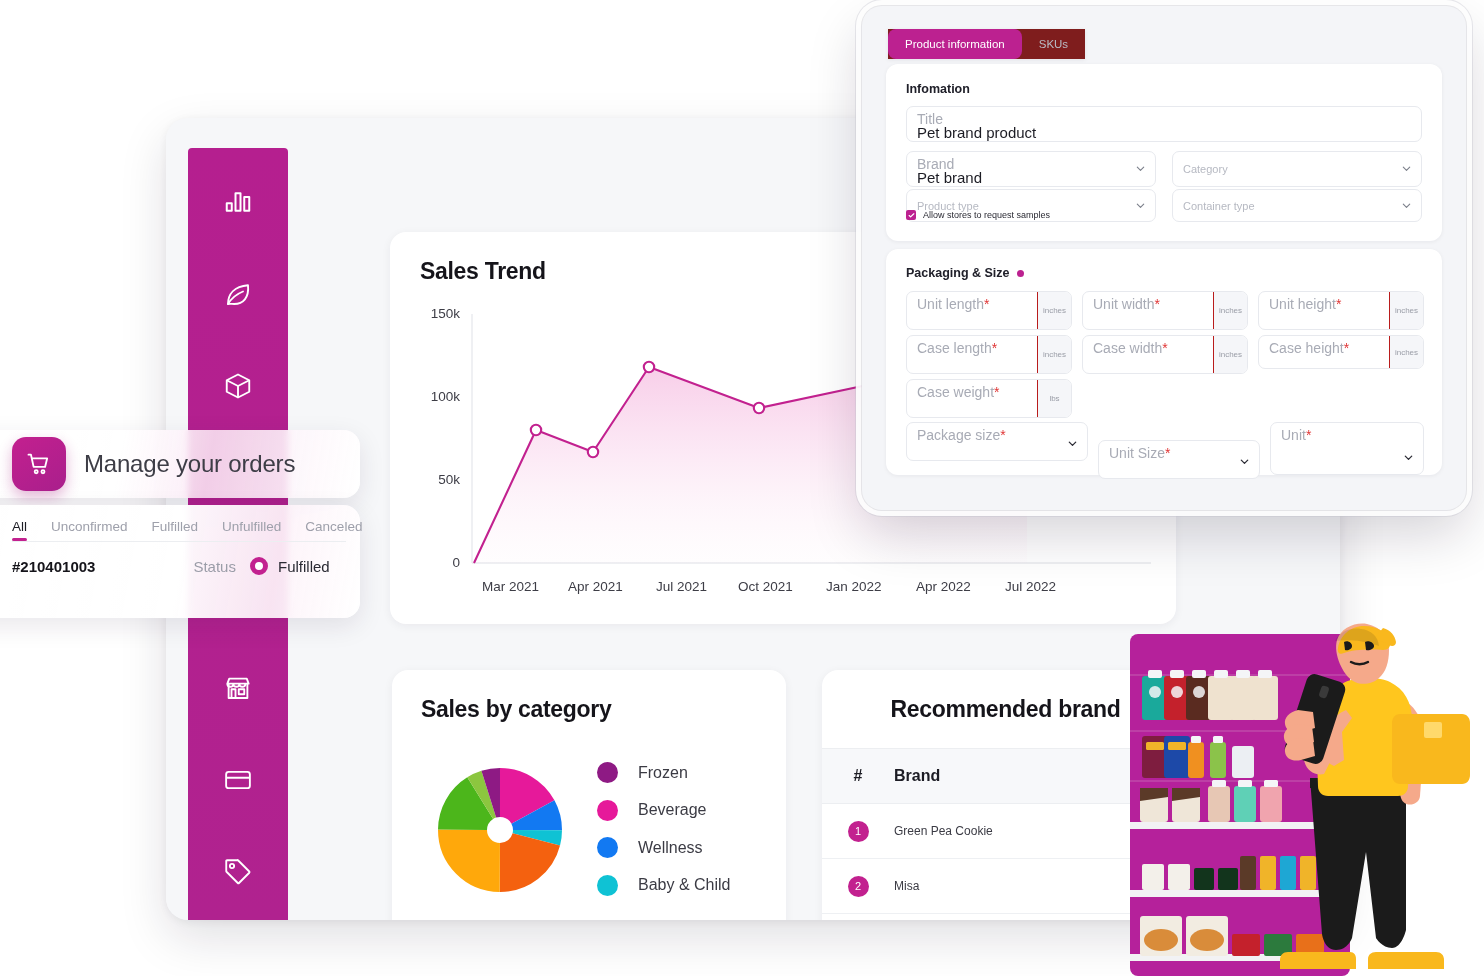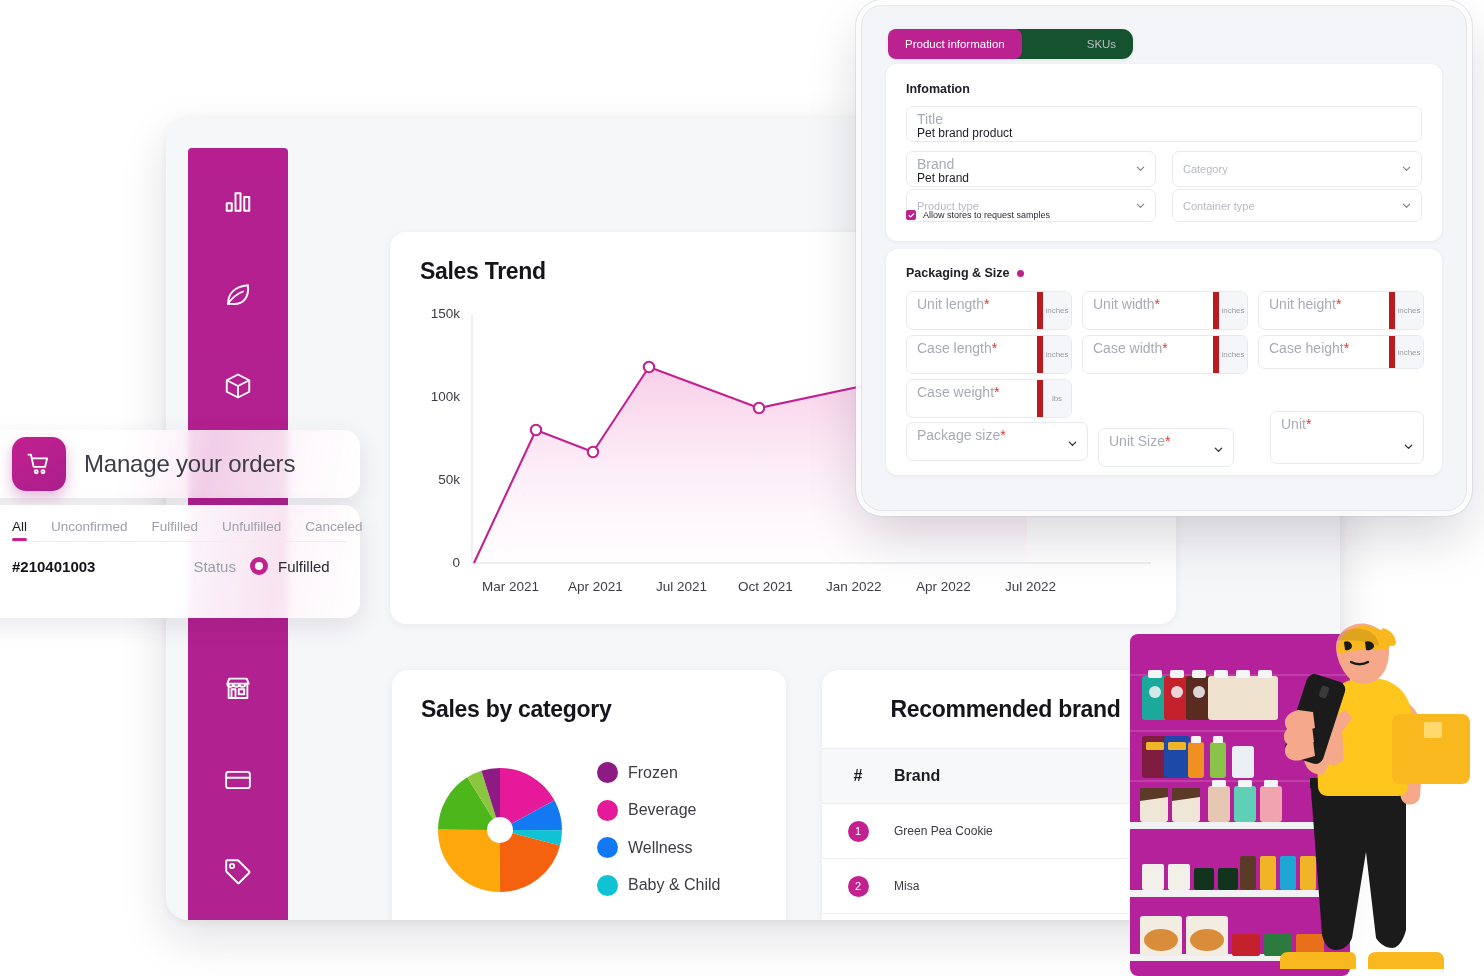--- a/index.html
+++ b/index.html
@@ -45,21 +45,21 @@
   .card-title{ font-size:23px; font-weight:700; color:#15141a; letter-spacing:-.3px; }
   .trend-title{ position:absolute; left:30px; top:26px; }
   .chart-area{ position:absolute; left:26px; top:74px; width:742px; height:290px; }
   .axis-lbl{ font-size:13.5px; fill:#3d3d46; font-family:"Liberation Sans",sans-serif; }
 
   
   .cat-card{ position:absolute; left:226px; top:552px; width:394px; height:290px; }
   .cat-title{ position:absolute; left:29px; top:26px; }
   .donut-wrap{ position:absolute; left:22px; top:74px; }
   .legend{ position:absolute; left:205px; top:92px; display:flex; flex-direction:column; gap:16.5px; }
-  .lg-row{ display:flex; align-items:center; gap:10px; }
+  .lg-row{ display:flex; align-items:center; gap:20px; }
   .lg-dot{ width:21px;height:21px;border-radius:50%; flex:none; }
   .lg-txt{ font-size:16px; color:#3b3b44; white-space:nowrap; }
 
   
   .rec-card{ position:absolute; left:656px; top:552px; width:352px; height:290px; overflow:hidden; }
   .rec-head{ height:78px; display:flex; align-items:center; justify-content:center;
              font-size:23px; font-weight:700; color:#15141a; letter-spacing:-.3px;padding-left:15px; }
   .rec-thead{ height:56px; background:#f7f8fa; display:flex; align-items:center;
               border-top:1px solid #eceef1; border-bottom:1px solid #eceef1; }
   .rec-th-hash{ width:72px; text-align:center; font-size:16px; font-weight:700; color:#1c1c24; }
@@ -111,38 +111,38 @@
 
   
   .form-window{
     position:absolute; left:862px; top:6px; width:604px; height:504px;
     border-radius:20px;
     background:#f4f5f8;
     box-shadow:0 0 0 1px rgba(185,185,195,.35), 0 0 0 6px rgba(255,255,255,.9),
                0 0 0 7px rgba(190,190,200,.35), 0 24px 54px rgba(24,12,40,.18);
   }
   .form-tabs{ position:absolute; left:26px; top:23px; display:flex;
-              background:#14532d; border-radius:11px; box-shadow:0 1px 4px rgba(20,10,40,.08);gap:48px; }
+              background:#7f1d1d; border-radius:0; box-shadow:0 1px 4px rgba(20,10,40,.08); }
   .ftab{ font-size:11.5px; padding:9px 17px; border-radius:8px; cursor:pointer; color:#b9bcc5; }
   .ftab.active{ background:#bc2190; color:#fff; }
   .panel{ position:absolute; background:#fff; border-radius:12px;
           box-shadow:0 1px 4px rgba(20,10,40,.06); }
   .panel-a{ left:24px; top:58px; width:556px; height:177px; }
   .panel-b{ left:24px; top:243px; width:556px; height:226px; }
   .panel-title{ font-size:12.5px; font-weight:700; color:#20202a; }
   .req-dot{ display:inline-block; width:7px;height:7px;border-radius:50%;
             background:#bc2190; margin-left:7px; vertical-align:middle; }
   .fld{ position:absolute; border:1px solid #e7e9ee; border-radius:7px; background:#fff;
         display:flex; align-items:stretch; overflow:hidden; }
   .fld-main{ flex:1; position:relative; padding:7px 10px; }
   .fld-lbl{ font-size:14px; color:#a8abb5; line-height:11px; }
   .fld-lbl .star{ color:#e03535; }
-  .fld-val{ font-size:12px; color:#1c1c24; line-height:16px; }
+  .fld-val{ font-size:15px; color:#1c1c24; line-height:16px; }
   .fld-ph-center{ display:flex; align-items:center; height:100%; font-size:11px; color:#b6b9c2; }
-  .unit-box{ width:34px; background:#f5f6f9; border-left:6px solid #b91c1c;
+  .unit-box{ width:34px; background:#f5f6f9; border-left:1px solid #b91c1c;
              display:flex; align-items:center; justify-content:center;
              font-size:8px; color:#9a9da7; }
   .chev{ position:absolute; right:9px; top:50%; transform:translateY(-50%); }
   .chk-row{ position:absolute; left:20px; top:146px; display:flex; align-items:center; gap:7px; }
   .chk{ width:10px;height:10px;border-radius:2px;background:#bc2190;
         display:flex;align-items:center;justify-content:center; }
   .chk-lbl{ font-size:9px; color:#2b2b34; }
 
   
   .illus{ position:absolute; left:1128px; top:618px; width:356px; height:358px; }
@@ -465,31 +465,31 @@
       <div class="fld" style="left:20px;top:173px;width:182px;height:39px">
         <div class="fld-main">
           <div class="fld-lbl"><span>Package size</span><span class="star">*</span></div>
           <span class="chev" style="top:auto;bottom:7px;transform:none">
             <svg width="11" height="11" viewBox="0 0 24 24" fill="none" stroke="#2a2a33" stroke-width="2.8" stroke-linecap="round" stroke-linejoin="round">
                 <path d="M5 9l7 7 7-7"></path>
               </svg>
           </span>
         </div>
       </div>
-      <div class="fld" style="left:212px;top:179px;width:136px;height:39px">
+      <div class="fld" style="left:212px;top:191px;width:162px;height:39px">
         <div class="fld-main">
           <div class="fld-lbl"><span>Unit Size</span><span class="star">*</span></div>
           <span class="chev" style="top:auto;bottom:7px;transform:none">
             <svg width="11" height="11" viewBox="0 0 24 24" fill="none" stroke="#2a2a33" stroke-width="2.8" stroke-linecap="round" stroke-linejoin="round">
                 <path d="M5 9l7 7 7-7"></path>
               </svg>
           </span>
         </div>
       </div>
-      <div class="fld" style="left:384px;top:162px;width:154px;height:53px">
+      <div class="fld" style="left:384px;top:173px;width:154px;height:53px">
         <div class="fld-main">
           <div class="fld-lbl"><span>Unit</span><span class="star">*</span></div>
           <span class="chev" style="top:auto;bottom:7px;transform:none">
             <svg width="11" height="11" viewBox="0 0 24 24" fill="none" stroke="#2a2a33" stroke-width="2.8" stroke-linecap="round" stroke-linejoin="round">
                 <path d="M5 9l7 7 7-7"></path>
               </svg>
           </span>
         </div>
       </div>
     </div>

